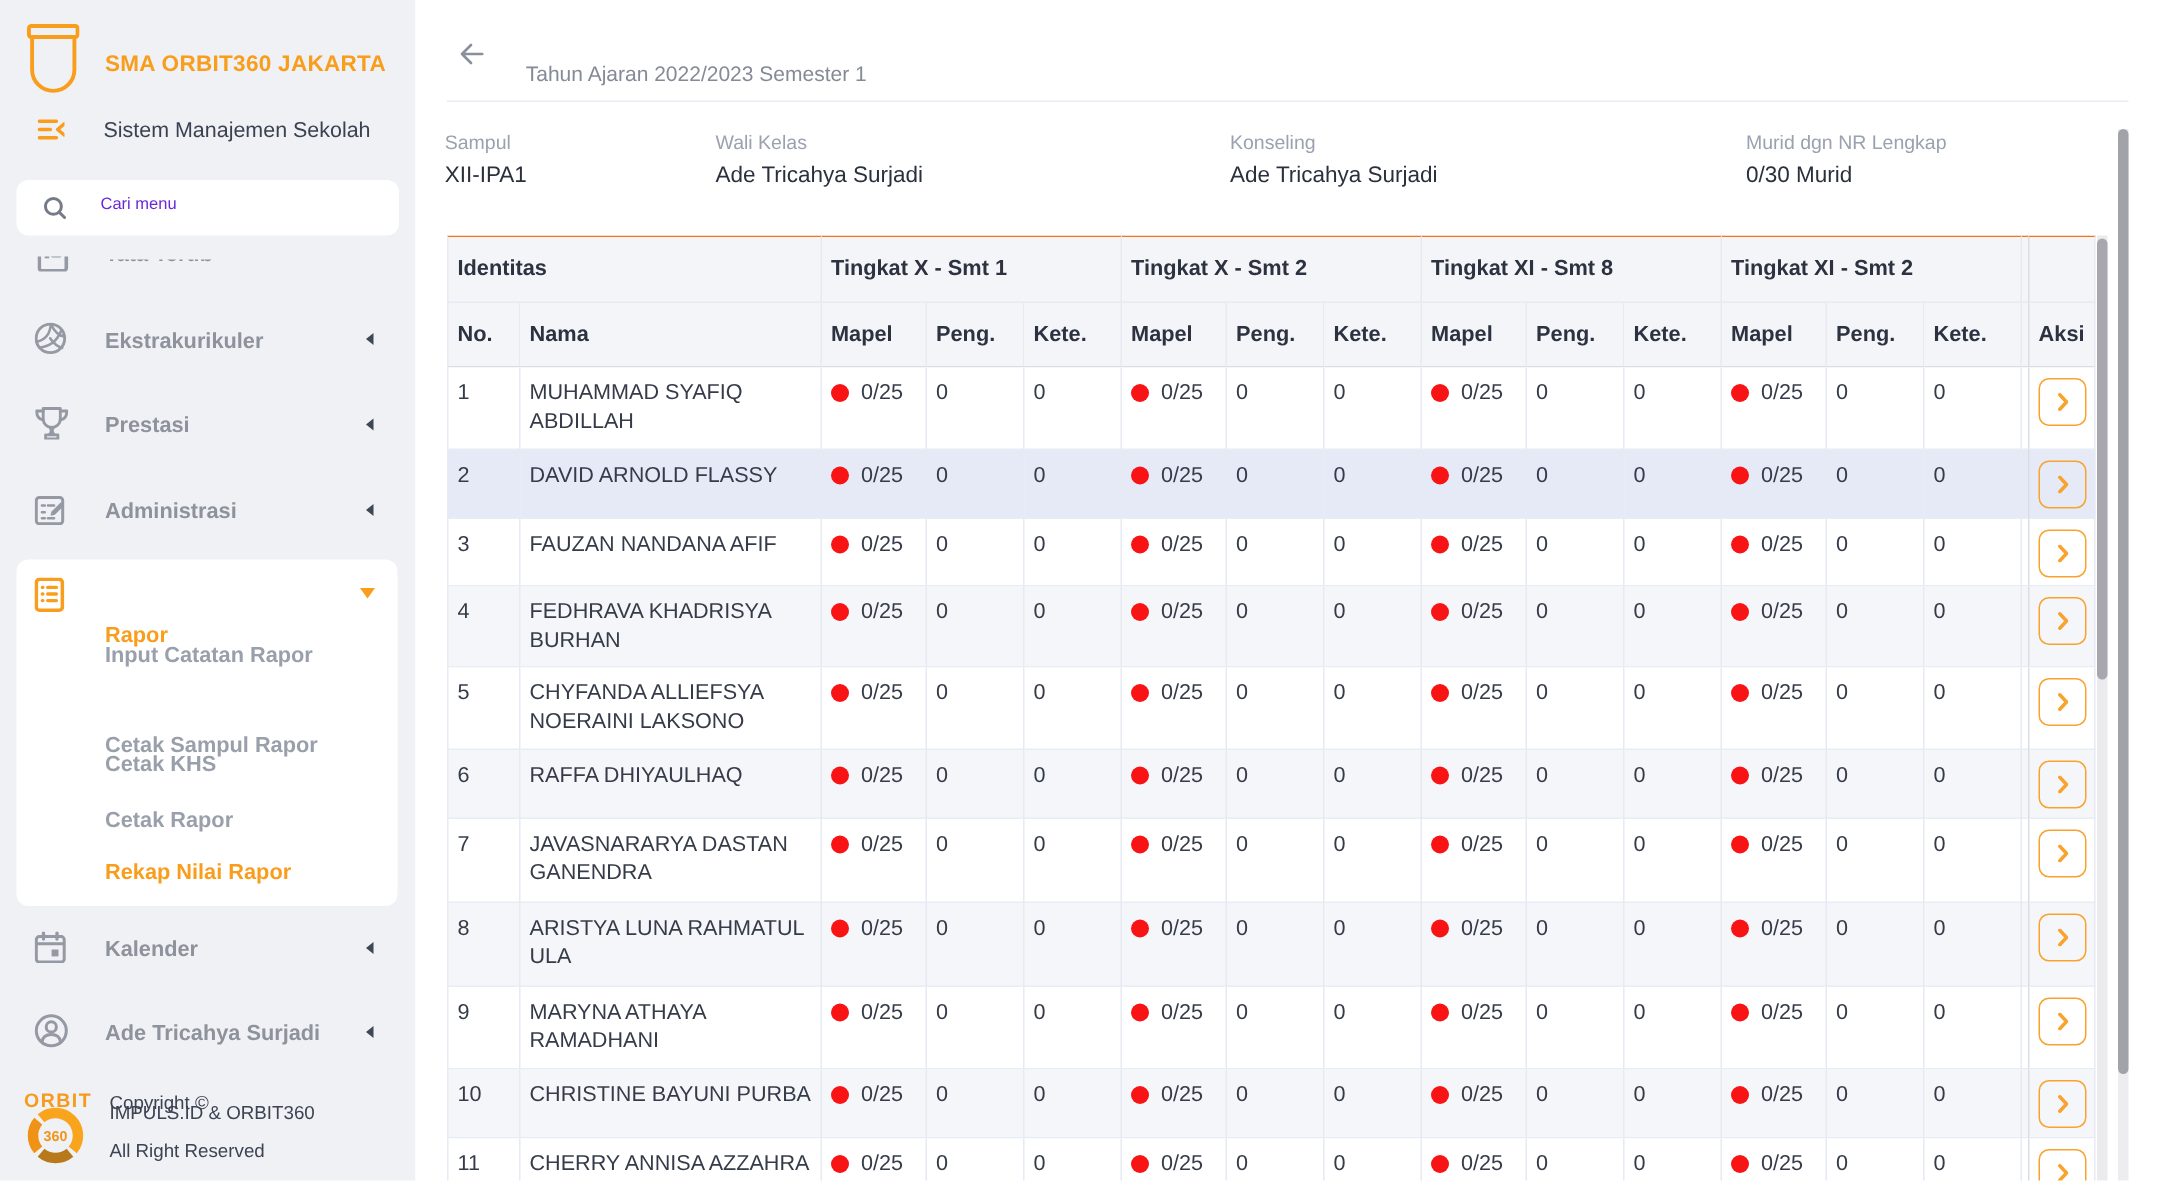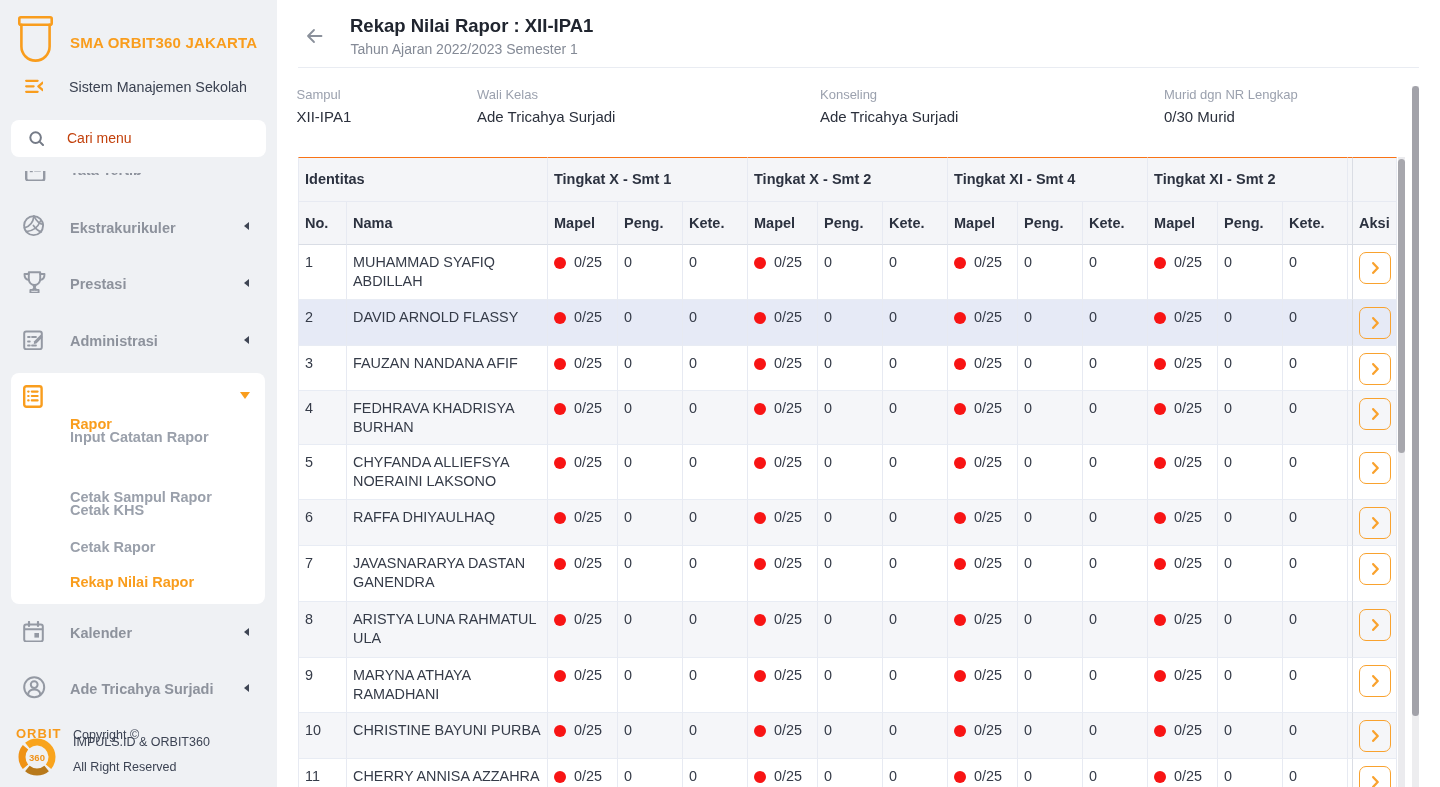--- a/index.html
+++ b/index.html
@@ -1,21 +1,21 @@
 <!DOCTYPE html>
 <html><head><meta charset="utf-8"><style>
 * { box-sizing: border-box; margin:0; padding:0; }
 html,body { width:1440px; height:787px; overflow:hidden; font-family:"Liberation Sans", sans-serif; background:#fff; }
 .abs { position:absolute; }
 
 #sidebar { position:absolute; left:0; top:0; width:277px; height:787px; background:#eff1f4; }
 .sb-title { position:absolute; left:70px; top:33.5px; font-size:15px; font-weight:bold; color:#f99d1d; letter-spacing:.2px; }
 .sb-sub { position:absolute; left:69px; top:79px; font-size:14.3px; color:#3a4150; }
 .search { position:absolute; left:11px; top:120px; width:255px; height:37px; background:#fff; border-radius:8px; }
-.search .ph { position:absolute; left:56px; top:10px; font-size:14px; color:#c2410c; }
+.search .ph { position:absolute; left:56px; top:10px; font-size:11px; color:#6d28d9; }
 .mi-label { position:absolute; left:70px; font-size:14.5px; font-weight:bold; color:#8d929c; }
 .caret-l { position:absolute; left:244px; width:0; height:0; border-top:4.5px solid transparent; border-bottom:4.5px solid transparent; border-right:5.5px solid #3f4654; }
 .caret-d { position:absolute; left:240px; width:0; height:0; border-left:5.5px solid transparent; border-right:5.5px solid transparent; border-top:7px solid #f99d1d; }
 .whitebox { position:absolute; left:11px; top:373px; width:254px; height:231px; background:#fff; border-radius:8px; }
 .sub-item { position:absolute; left:70px; font-size:14.5px; font-weight:bold; color:#9aa0ab; }
 .copy { position:absolute; left:73px; font-size:12.5px; color:#3c4353; }
 
 #main { position:absolute; left:277px; top:0; width:1163px; height:787px; background:#fff; }
 .pg-title { position:absolute; left:73px; top:15px; font-size:18.5px; font-weight:bold; color:#20252f; }
 .pg-sub { position:absolute; left:73.5px; top:41px; font-size:14px; color:#848a96; }
@@ -137,21 +137,20 @@
       <text x="19" y="22.5" text-anchor="middle" font-family="Liberation Sans, sans-serif" font-size="9.5" font-weight="bold" fill="#f0931b">360</text>
     </svg>
     <div class="copy" style="top:728.0px;">Copyright ©</div>
     <div class="copy" style="top:735px;">IMPULS.ID &amp; ORBIT360</div>
     <div class="copy" style="top:759.6px;">All Right Reserved</div>
   </div>
 <div id="main">
     <svg class="abs" style="left:29px;top:28px" width="17" height="16" viewBox="0 0 17 16" fill="none" stroke="#8a909b" stroke-width="1.8" stroke-linecap="round" stroke-linejoin="round">
       <path d="M15.5 8 H2 M8 2 L2 8 L8 14"></path>
     </svg>
-    <div class="pg-title">Rekap Nilai Rapor : XII-IPA1</div>
     <div class="pg-sub">Tahun Ajaran 2022/2023 Semester 1</div>
     <div class="divider"></div>
     <div class="inf-l" style="left:19.5px;">Sampul</div>
     <div class="inf-v" style="left:19.5px;">XII-IPA1</div>
     <div class="inf-l" style="left:200px;">Wali Kelas</div>
     <div class="inf-v" style="left:200px;">Ade Tricahya Surjadi</div>
     <div class="inf-l" style="left:543px;">Konseling</div>
     <div class="inf-v" style="left:543px;">Ade Tricahya Surjadi</div>
     <div class="inf-l" style="left:887px;">Murid dgn NR Lengkap</div>
     <div class="inf-v" style="left:887px;">0/30 Murid</div>
@@ -173,21 +172,21 @@
           <col style="width:65px">
           <col style="width:65px">
           <col style="width:4px">
           <col style="width:45px">
         </colgroup>
         <tbody>
           <tr class="gh">
             <th class="first" colspan="2" style="font-weight:bold;">Identitas</th>
             <th colspan="3">Tingkat X - Smt 1</th>
             <th colspan="3">Tingkat X - Smt 2</th>
-            <th colspan="3">Tingkat XI - Smt 4</th>
+            <th colspan="3">Tingkat XI - Smt 8</th>
             <th colspan="3">Tingkat XI - Smt 2</th>
             <th class="sp"></th>
             <th class="aksi"></th>
           </tr>
           <tr class="sh">
             <th class="first">No.</th>
             <th>Nama</th>
             <th>Mapel</th>
             <th>Peng.</th>
             <th>Kete.</th>

